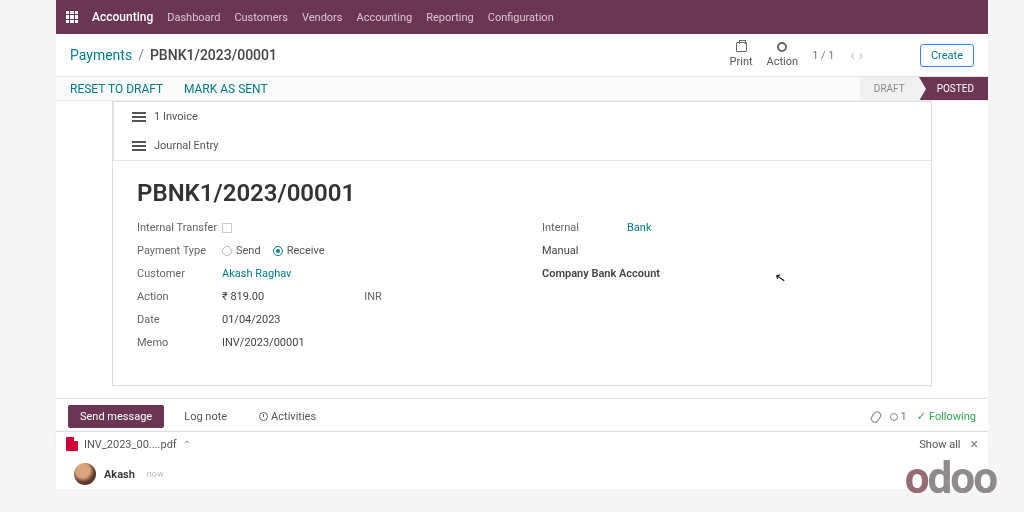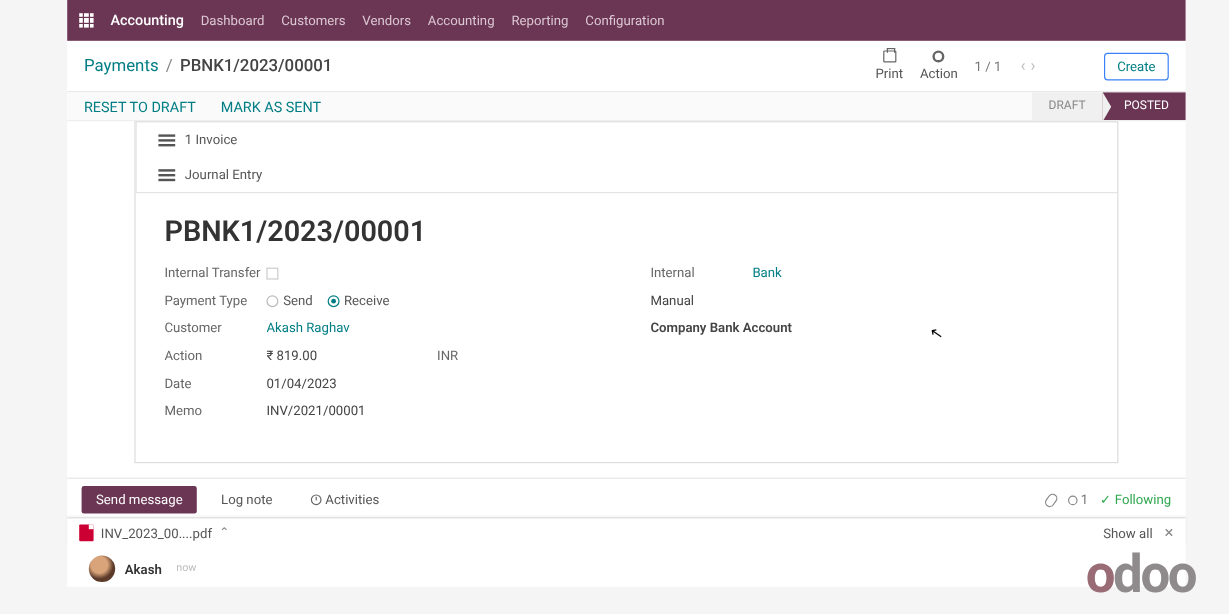--- a/index.html
+++ b/index.html
@@ -200,21 +200,21 @@
               <span class="label">Action</span>
               <span class="value">₹ 819.00</span>
               <span class="curr">INR</span>
             </div>
             <div class="field">
               <span class="label">Date</span>
               <span class="value">01/04/2023</span>
             </div>
             <div class="field">
               <span class="label">Memo</span>
-              <span class="value">INV/2021/00001</span>
+              <span class="value">INV/2023/00001</span>
             </div>
           </div>
           <div class="col">
             <div class="field">
               <span class="label">Internal</span>
               <span class="value link">Bank</span>
             </div>
             <div class="field">
               <span class="value">Manual</span>
             </div>

